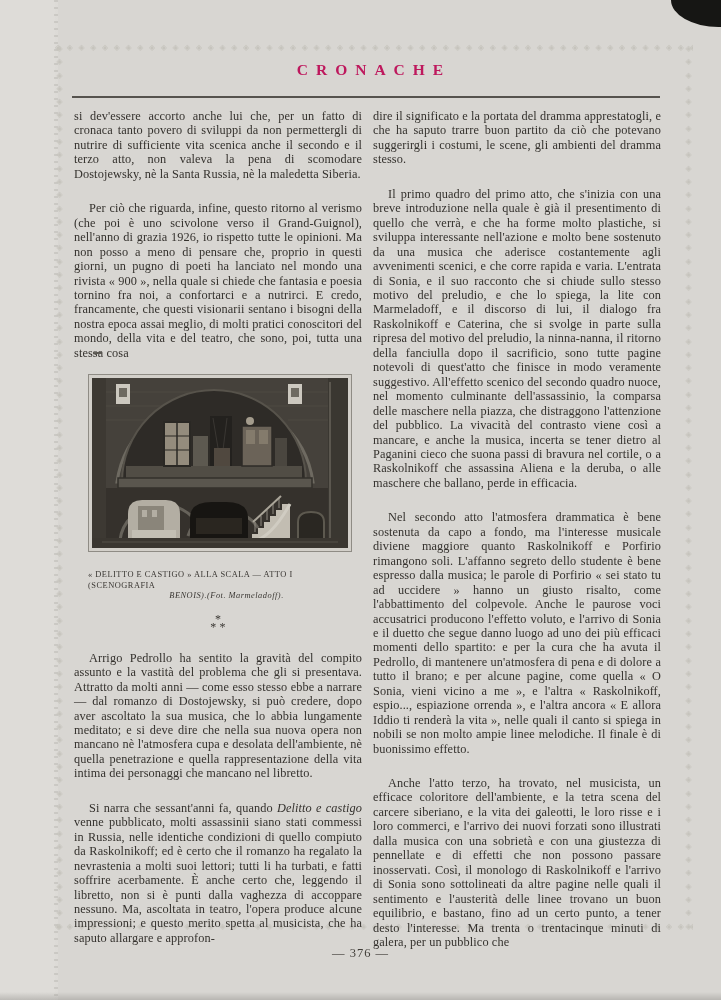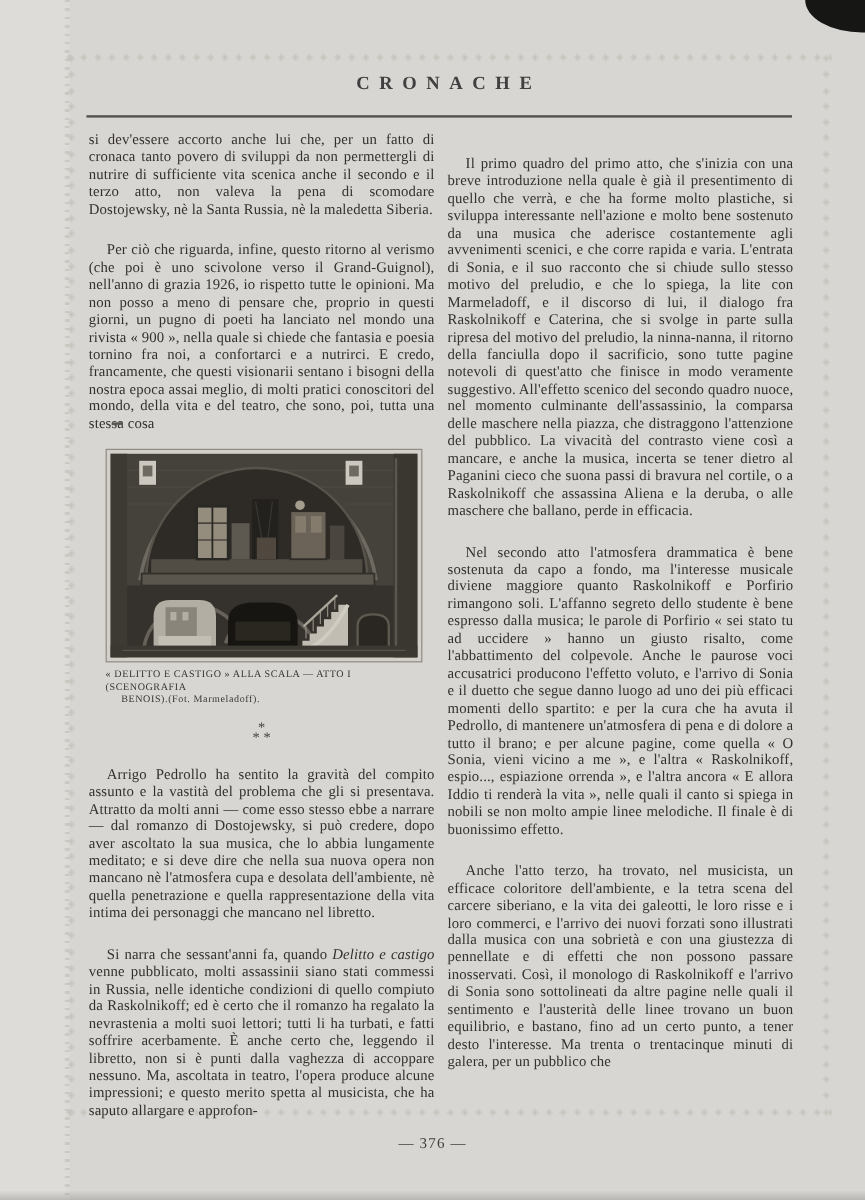--- a/index.html
+++ b/index.html
@@ -23,36 +23,36 @@
   .orn{position:absolute;color:#c6c4bd;font-family:"DejaVu Sans",sans-serif;font-size:8px;
     overflow:hidden;user-select:none;}
   .orn-h{left:55px;width:638px;height:12px;letter-spacing:5.6px;white-space:nowrap;line-height:12px;}
   .orn-top{top:42px;}
   .orn-bottom{top:921px;}
   .orn-v{top:42px;width:11px;height:892px;word-break:break-all;line-height:13.3px;text-align:center;}
   .orn-left{left:54px;}
   .orn-right{left:683px;}
   
   .masthead{position:absolute;top:61px;left:60px;width:628px;text-align:center;
-    font-size:15.5px;font-weight:600;letter-spacing:8px;color:#404040;}
+    font-size:15.5px;font-weight:600;letter-spacing:8px;color:#be185d;}
   .head-rule{position:absolute;top:96px;left:72px;width:588px;height:1.5px;background:#56534e;}
   
   .columns{position:absolute;top:109px;left:74px;width:589px;display:flex;gap:11px;}
   .col{width:288px;font-size:12.3px;line-height:14.45px;text-align:justify;
     letter-spacing:.1px;}
   .para{margin:0;}
   .para.indent{text-indent:15px;margin-top:20px;}
   .para em{}
   
   .figure{margin:14px 0 5px 14px;width:264px;}
   .photo{width:256px;height:170px;padding:3px;background:#d3d0ca;border:1px solid #8f8c85;}
   .photo svg{display:block;}
-  .caption{margin:5px 0 0 14px;width:264px;font-size:8.4px;line-height:10.5px;
+  .caption{margin:18px 0 0 14px;width:264px;font-size:8.4px;line-height:10.5px;
     letter-spacing:.5px;color:#3a3733;text-align:left;}
-  .caption-row2{display:flex;justify-content:flex-start;padding-left:13px;}
+  .caption-row2{display:flex;justify-content:center;padding-left:13px;font-style:italic;}
   
   .divider{margin:13px 0 9px;text-align:center;font-size:12px;line-height:8px;color:#3a3733;}
   .print-artifact{position:absolute;left:93px;top:352px;width:9px;height:1.6px;background:#5a5751;
     transform:rotate(-4deg);}
   .page-number{position:absolute;top:946px;left:0;width:721px;text-align:center;
     font-size:12.5px;letter-spacing:1px;color:#413e39;}
 </style>
 </head>
 <body>
 
@@ -164,20 +164,21 @@
       </div>
 
       <div>
           <p class="para indent"><span>Arrigo Pedrollo ha sentito la gravità del compito assunto e la vastità del problema che gli si presentava. Attratto da molti anni — come esso stesso ebbe a narrare — dal romanzo di Dostojewsky, si può credere, dopo aver ascoltato la sua musica, che lo abbia lungamente meditato; e si deve dire che nella sua nuova opera non mancano nè l'atmosfera cupa e desolata dell'ambiente, nè quella penetrazione e quella rappresentazione della vita intima dei personaggi che mancano nel libretto.</span></p>
           <p class="para indent"><span>Si narra che sessant'anni fa, quando </span><em>Delitto e castigo</em><span> venne pubblicato, molti assassinii siano stati commessi in Russia, nelle identiche condizioni di quello compiuto da Raskolnikoff; ed è certo che il romanzo ha regalato la nevrastenia a molti suoi lettori; tutti li ha turbati, e fatti soffrire acerbamente. È anche certo che, leggendo il libretto, non si è punti dalla vaghezza di accoppare nessuno. Ma, ascoltata in teatro, l'opera produce alcune impressioni; e questo merito spetta al musicista, che ha saputo allargare e approfon-</span></p>
         </div>
     </div>
 
     <div class="col">
       <div>
+          <p class="para"><span>dire il significato e la portata del dramma apprestatogli, e che ha saputo trarre buon partito da ciò che potevano suggerirgli i costumi, le scene, gli ambienti del dramma stesso.</span></p>
           <p class="para indent"><span>Il primo quadro del primo atto, che s'inizia con una breve introduzione nella quale è già il presentimento di quello che verrà, e che ha forme molto plastiche, si sviluppa interessante nell'azione e molto bene sostenuto da una musica che aderisce costantemente agli avvenimenti scenici, e che corre rapida e varia. L'entrata di Sonia, e il suo racconto che si chiude sullo stesso motivo del preludio, e che lo spiega, la lite con Marmeladoff, e il discorso di lui, il dialogo fra Raskolnikoff e Caterina, che si svolge in parte sulla ripresa del motivo del preludio, la ninna-nanna, il ritorno della fanciulla dopo il sacrificio, sono tutte pagine notevoli di quest'atto che finisce in modo veramente suggestivo. All'effetto scenico del secondo quadro nuoce, nel momento culminante dell'assassinio, la comparsa delle maschere nella piazza, che distraggono l'attenzione del pubblico. La vivacità del contrasto viene così a mancare, e anche la musica, incerta se tener dietro al Paganini cieco che suona passi di bravura nel cortile, o a Raskolnikoff che assassina Aliena e la deruba, o alle maschere che ballano, perde in efficacia.</span></p>
           <p class="para indent"><span>Nel secondo atto l'atmosfera drammatica è bene sostenuta da capo a fondo, ma l'interesse musicale diviene maggiore quanto Raskolnikoff e Porfirio rimangono soli. L'affanno segreto dello studente è bene espresso dalla musica; le parole di Porfirio « sei stato tu ad uccidere » hanno un giusto risalto, come l'abbattimento del colpevole. Anche le paurose voci accusatrici producono l'effetto voluto, e l'arrivo di Sonia e il duetto che segue danno luogo ad uno dei più efficaci momenti dello spartito: e per la cura che ha avuta il Pedrollo, di mantenere un'atmosfera di pena e di dolore a tutto il brano; e per alcune pagine, come quella « O Sonia, vieni vicino a me », e l'altra « Raskolnikoff, espio..., espiazione orrenda », e l'altra ancora « E allora Iddio ti renderà la vita », nelle quali il canto si spiega in nobili se non molto ampie linee melodiche. Il finale è di buonissimo effetto.</span></p>
           <p class="para indent"><span>Anche l'atto terzo, ha trovato, nel musicista, un efficace coloritore dell'ambiente, e la tetra scena del carcere siberiano, e la vita dei galeotti, le loro risse e i loro commerci, e l'arrivo dei nuovi forzati sono illustrati dalla musica con una sobrietà e con una giustezza di pennellate e di effetti che non possono passare inosservati. Così, il monologo di Raskolnikoff e l'arrivo di Sonia sono sottolineati da altre pagine nelle quali il sentimento e l'austerità delle linee trovano un buon equilibrio, e bastano, fino ad un certo punto, a tener desto l'interesse. Ma trenta o trentacinque minuti di galera, per un pubblico che</span></p>
         </div>
     </div>
 
   </div>
 
   <div class="print-artifact"></div>
 

